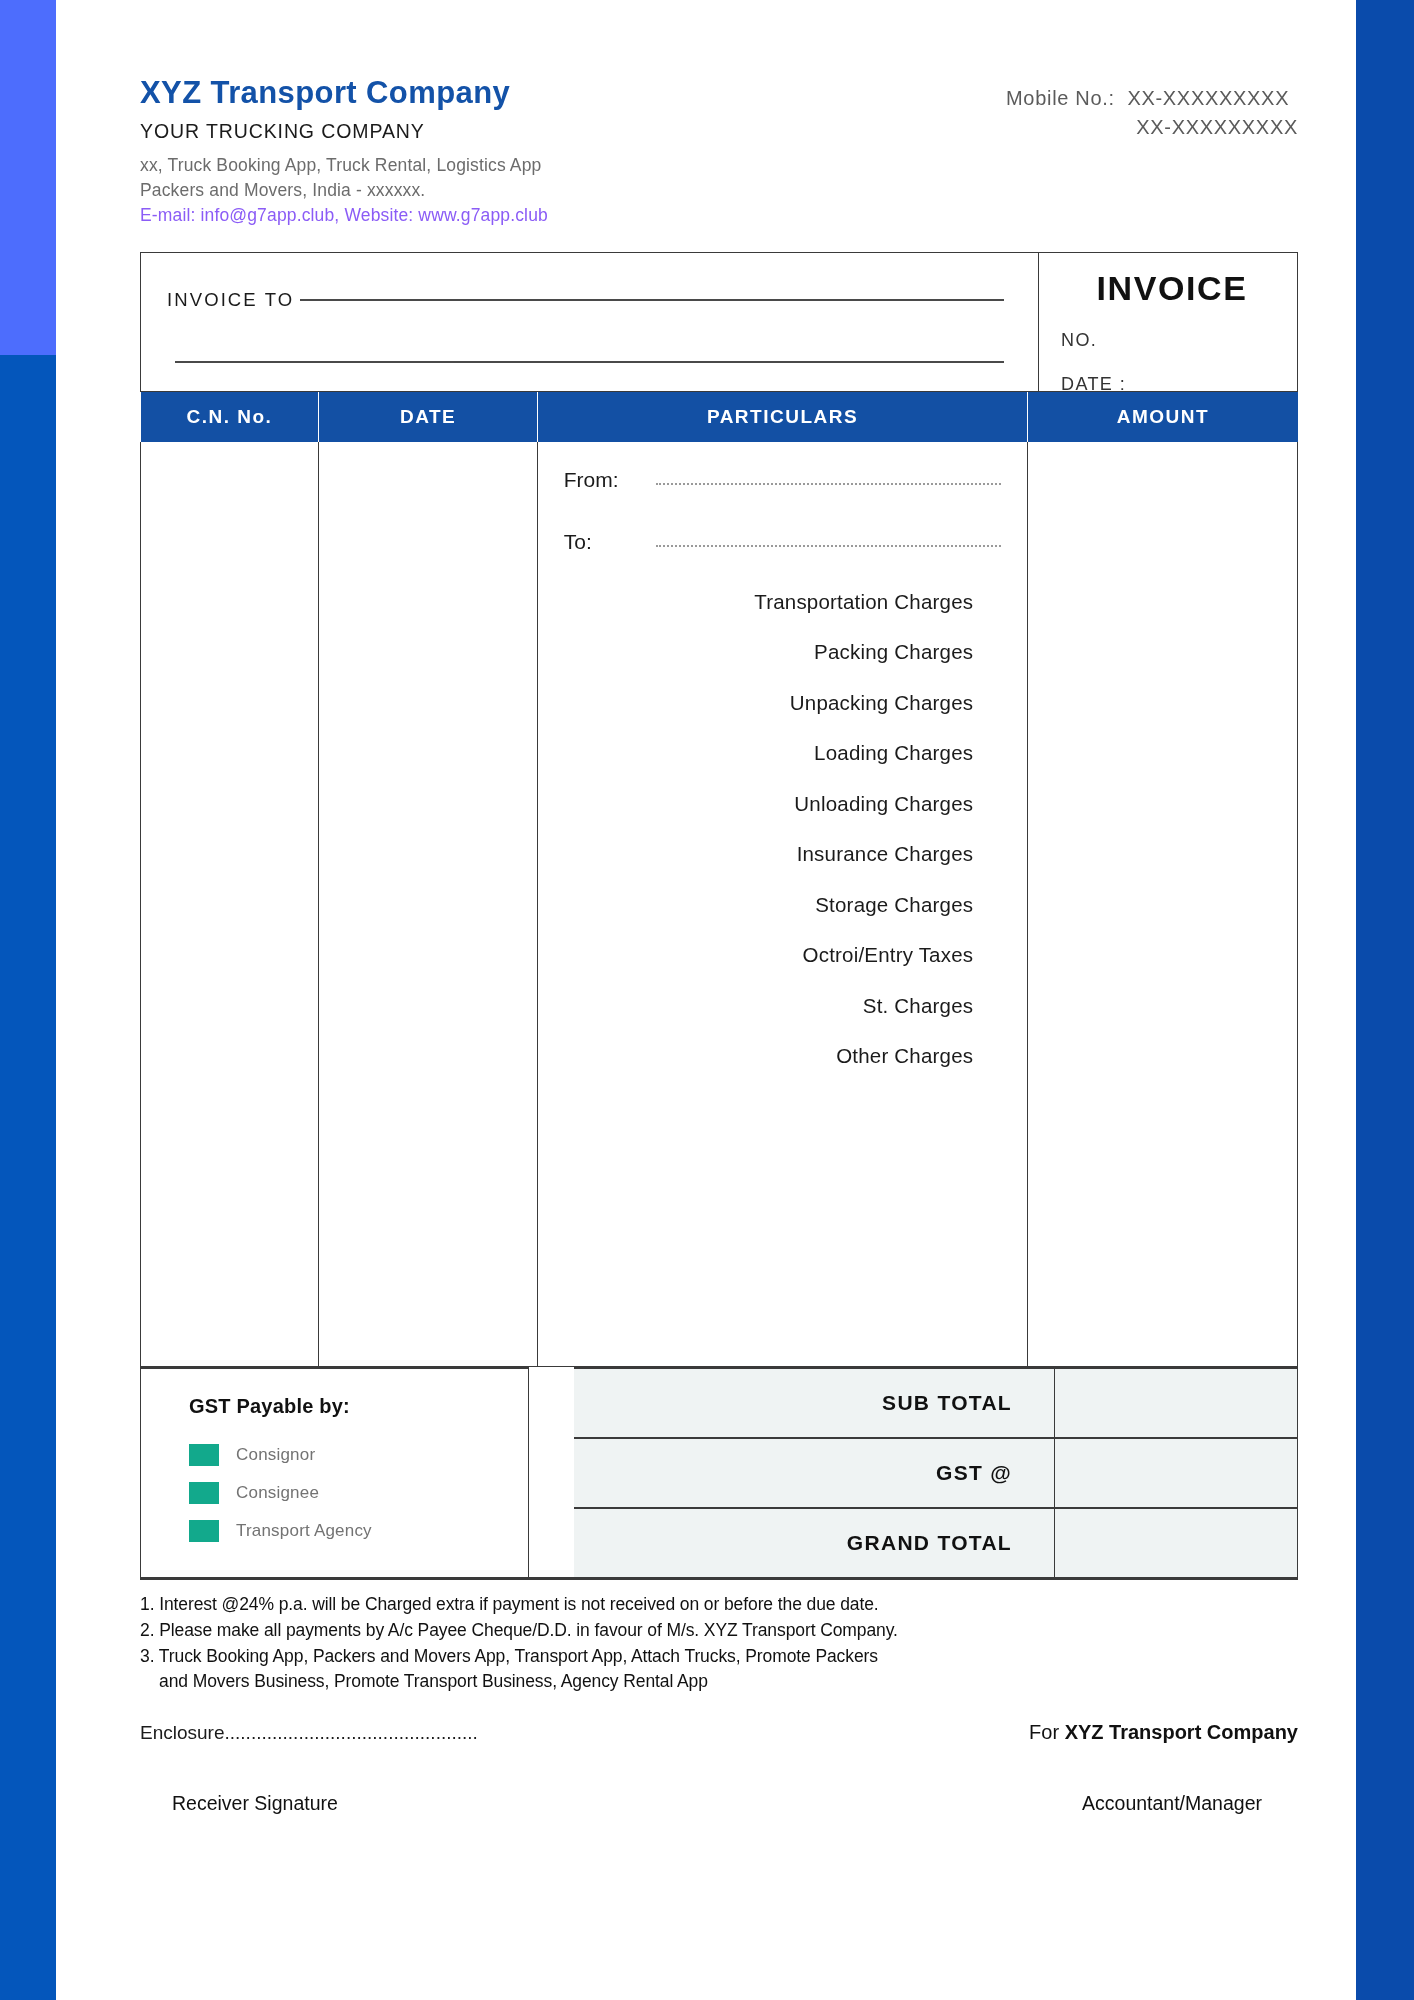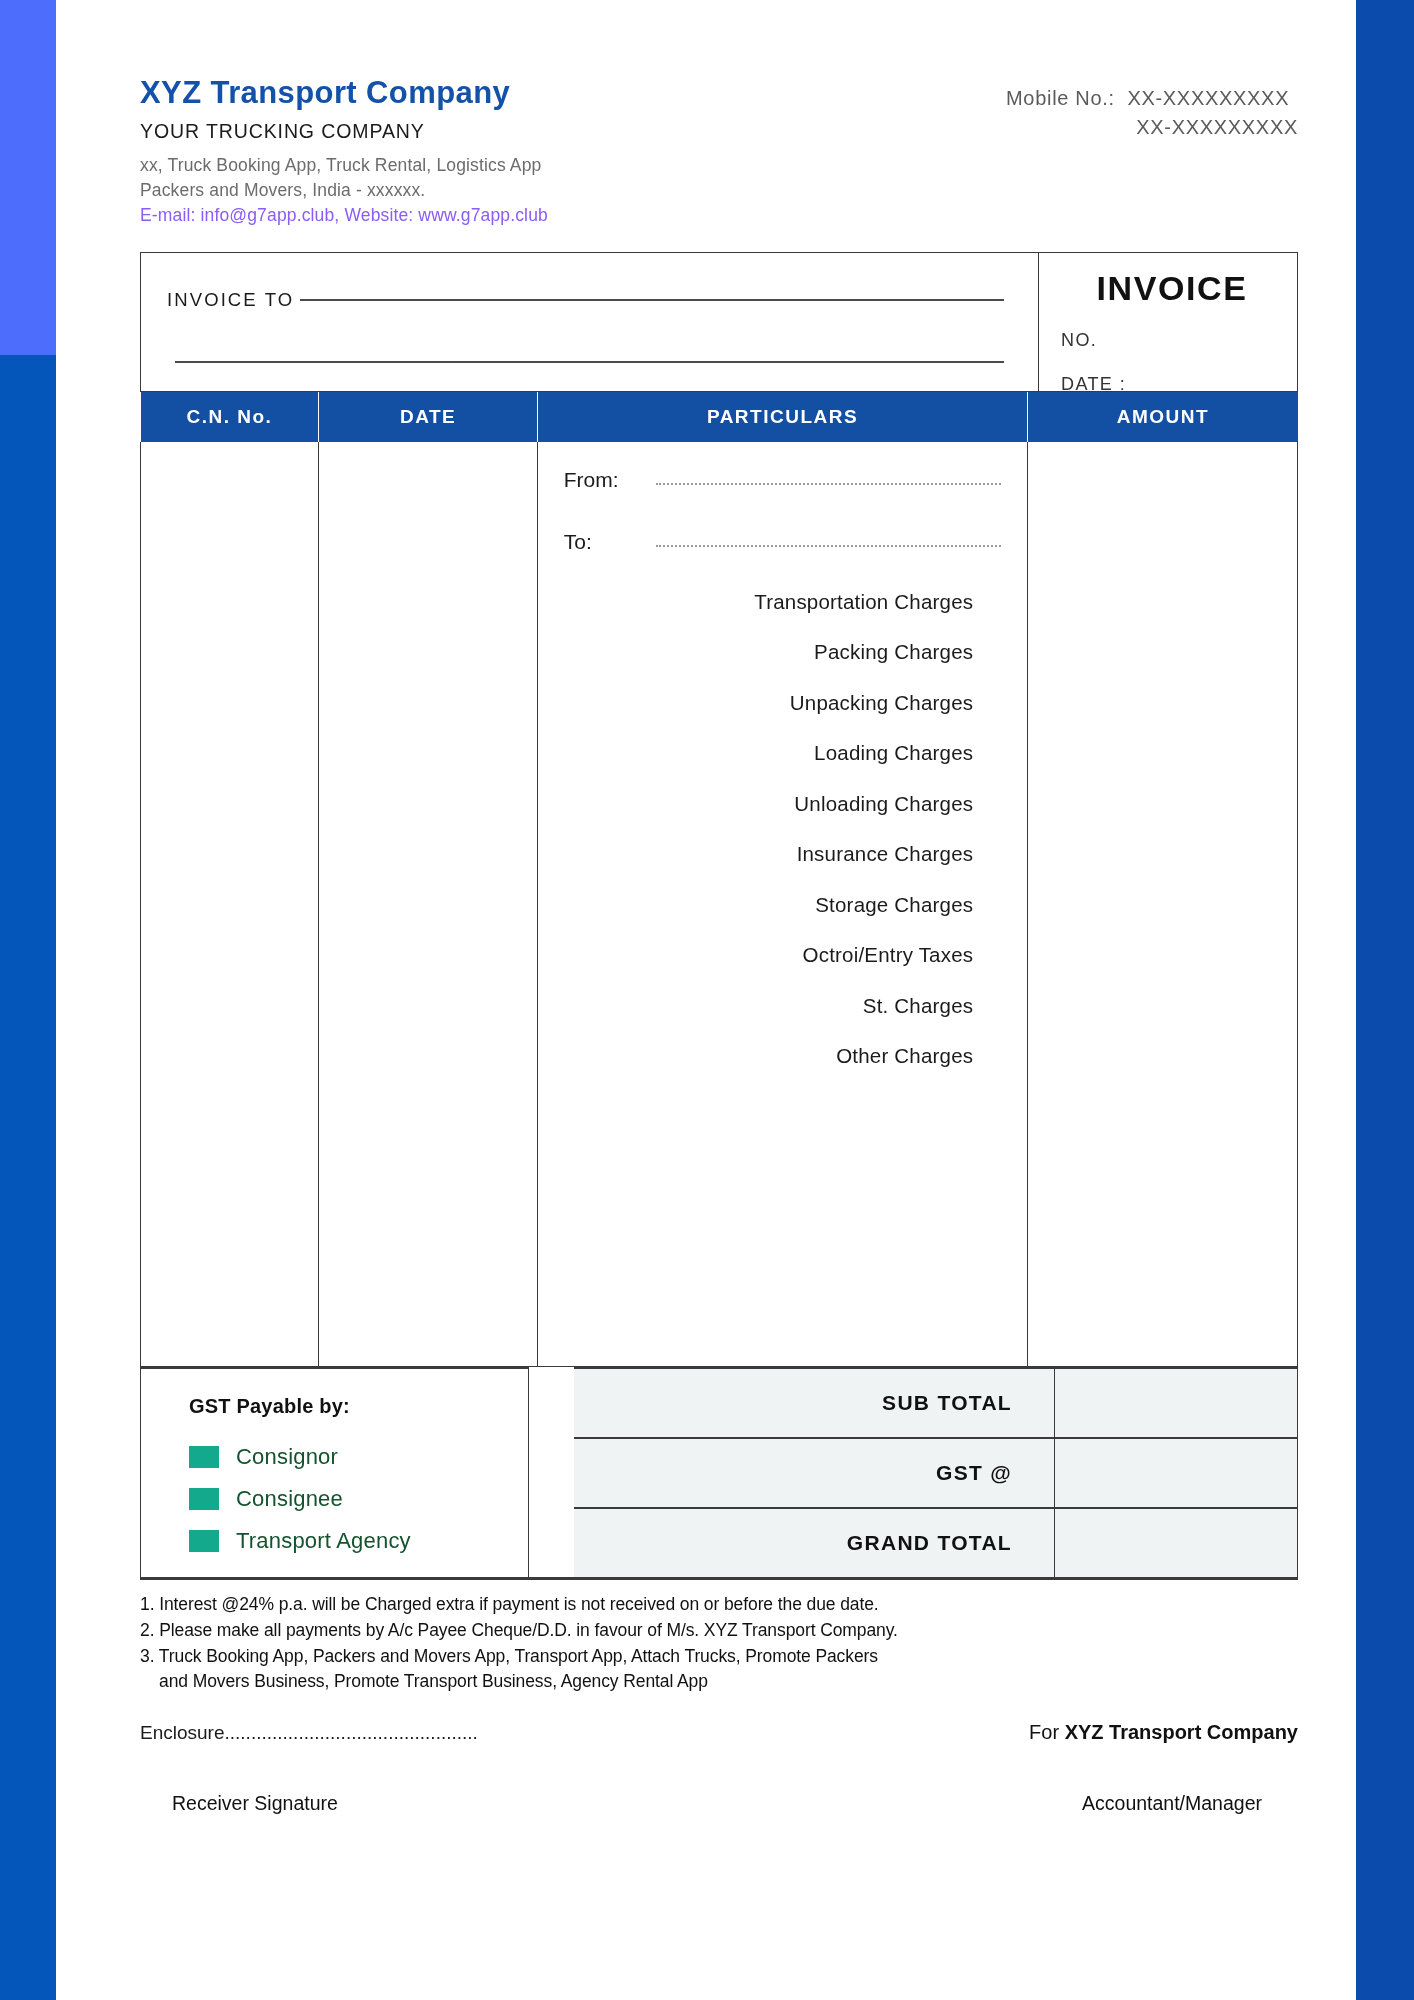--- a/index.html
+++ b/index.html
@@ -228,22 +228,22 @@
     align-items: center;
     gap: 17px;
     margin-bottom: 16px;
   }
   .gst-box {
     width: 30px; height: 22px;
     background: #12a98c;
     flex: 0 0 30px;
   }
   .gst-opt-label {
-    font-size: 22px;
-    color: #14532d;
+    font-size: 17px;
+    color: #737373;
     letter-spacing: .2px;
   }
   .totals-pane {
     flex: 1 1 auto;
     display: flex;
     flex-direction: column;
   }
   .tot-row {
     display: flex;
     border-top: 2.5px solid #3a3a3a;

